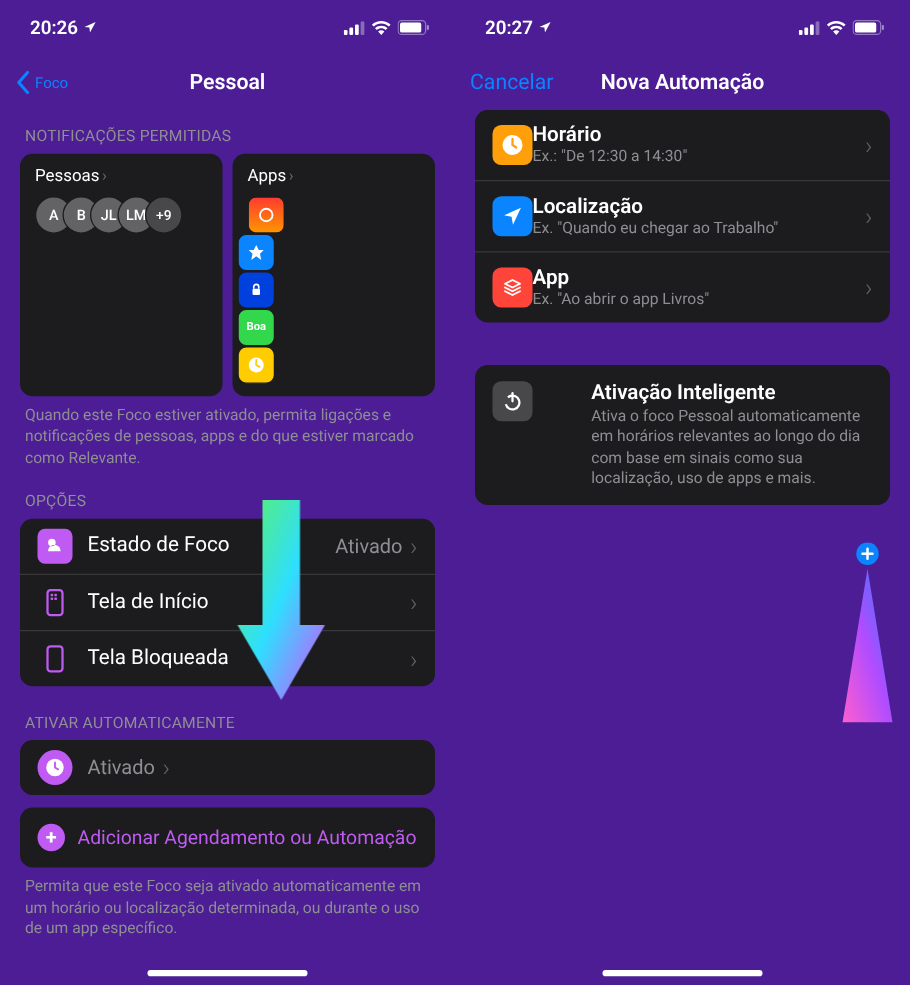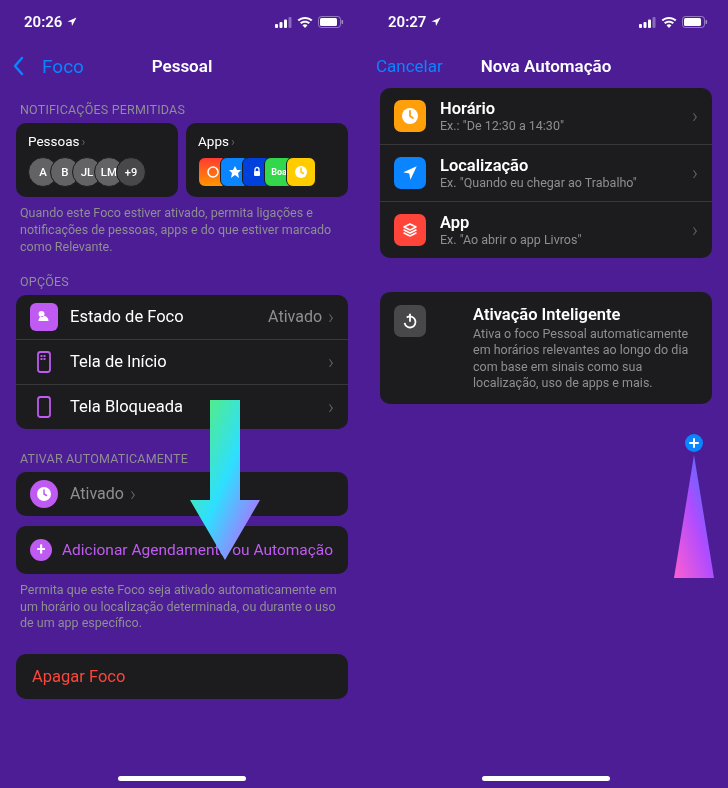--- a/index.html
+++ b/index.html
@@ -2,55 +2,55 @@
 <html><head>
 <meta charset="utf-8">
 <style>
 * { margin: 0; padding: 0; box-sizing: border-box; -webkit-font-smoothing: antialiased; }
 body { font-family: -apple-system, BlinkMacSystemFont, "Segoe UI", Roboto, Helvetica, Arial, sans-serif; background: #000; color: #fff; display: flex; width: 728px; height: 788px; overflow: hidden; }
 .screen { width: 364px; height: 788px; background: #4c1d95; position: relative; overflow: hidden; }
 .status-bar { height: 44px; display: flex; justify-content: space-between; align-items: center; padding: 0 20px 0 24px; font-size: 15px; font-weight: 600; }
 .status-left { display: flex; align-items: center; gap: 4px; }
 .status-right { display: flex; align-items: center; gap: 5px; }
 .nav-bar { height: 44px; display: flex; align-items: center; padding: 0 12px; position: relative; }
-.nav-back { color: #0a84ff; display: flex; align-items: center; gap: 18px; font-size: 19px; cursor: pointer; }
+.nav-back { color: #0a84ff; display: flex; align-items: center; gap: 4px; font-size: 12px; cursor: pointer; }
 .nav-cancel { color: #0a84ff; font-size: 17px; cursor: pointer; }
 .nav-title { position: absolute; left: 50%; transform: translateX(-50%); font-size: 17px; font-weight: 600; }
 .content { padding: 0 16px; overflow-y: auto; height: calc(788px - 88px - 22px); }
 .section-header { font-size: 12.5px; font-weight: 400; color: #8e8e93; text-transform: uppercase; padding: 14px 4px 6px 4px; letter-spacing: 0.2px; }
 .card { background: #1c1c1e; border-radius: 10px; overflow: hidden; }
 .card + .section-header { margin-top: 8px; }
 .split-card { display: flex; gap: 8px; }
 .split-card .half { flex: 1; background: #1c1c1e; border-radius: 10px; padding: 10px 12px; }
 .subhead { font-size: 13.5px; color: #fff; display: flex; align-items: center; gap: 2px; margin-bottom: 8px; }
 .mini-chev { color: #636366; font-size: 13px; }
 .avatar-row { display: flex; align-items: center; }
 .avatar { width: 30px; height: 30px; border-radius: 50%; background: #636366; color: #fff; font-size: 11.5px; font-weight: 500; display: flex; align-items: center; justify-content: center; border: 1.5px solid #1c1c1e; }
 .avatar + .avatar { margin-left: -8px; }
 .avatar.more { background: #48484a; font-size: 11px; }
-.appicon-row { display: flex; align-items: flex-start; }
+.appicon-row { display: flex; align-items: flex-start; flex-direction: column; }
 .appicon { width: 30px; height: 30px; border-radius: 7px; display: flex; align-items: center; justify-content: center; border: 1.5px solid #1c1c1e; }
 .appicon + .appicon { margin-left: -8px; }
 .footnote { font-size: 12.5px; color: #8e8e93; line-height: 1.35; padding: 8px 4px 4px 4px; }
 .row { display: flex; align-items: center; min-height: 44px; padding: 8px 14px; gap: 12px; border-top: 0.5px solid #38383a; cursor: pointer; }
 .card .row:first-child { border-top: none; }
 .row-icon { width: 28px; height: 28px; border-radius: 6px; display: flex; align-items: center; justify-content: center; flex-shrink: 0; }
 .row-icon.purple { background: #bf5af2; }
 .row-icon.phone { color: #bf5af2; }
 .row-main { flex: 1; display: flex; flex-direction: column; }
 .row-title { font-size: 16.5px; color: #fff; }
 .row-sub { font-size: 12.5px; color: #8e8e93; margin-top: 1px; }
 .row-trail { font-size: 16px; color: #8e8e93; display: flex; align-items: center; gap: 6px; }
 .chev { color: #636366; font-size: 20px; font-weight: 300; }
 .add-row { display: flex; align-items: center; gap: 10px; padding: 13px 14px; cursor: pointer; }
 .plus-circ { width: 22px; height: 22px; border-radius: 50%; background: #bf5af2; color: #fff; display: flex; align-items: center; justify-content: center; font-size: 16px; font-weight: 700; flex-shrink: 0; }
 .add-label { color: #bf5af2; font-size: 15.5px; }
 .delete-row { padding: 13px 16px; color: #ff453a; font-size: 16.5px; cursor: pointer; }
 .screen2-sub { text-align: center; font-size: 13.5px; color: #8e8e93; padding: 20px 8px 16px 8px; }
-.opt-row { display: flex; align-items: center; padding: 11px 14px; gap: 14px; border-top: 0.5px solid #38383a; cursor: pointer; }
+.opt-row { display: flex; align-items: center; padding: 11px 14px; border-top: 0.5px solid #38383a; cursor: pointer; }
 .card .opt-row:first-child { border-top: none; }
 .opt-icon { width: 32px; height: 32px; border-radius: 7px; display: flex; align-items: center; justify-content: center; flex-shrink: 0; }
 .opt-title { font-size: 16.5px; font-weight: 600; color: #fff; }
 .opt-sub { font-size: 12.5px; color: #8e8e93; margin-top: 0px; }
 .smart-row { display: flex; padding: 13px 14px; gap: 14px; }
 .smart-text { flex: 1; margin-left: 33px; }
 .smart-title { font-size: 16.5px; font-weight: 600; color: #fff; }
 .smart-desc { font-size: 12.5px; color: #8e8e93; margin-top: 2px; line-height: 1.3; }
 .home-ind { position: absolute; bottom: 7px; left: 50%; transform: translateX(-50%); width: 128px; height: 5px; background: #fff; border-radius: 3px; }
 .arrow-annot { position: absolute; pointer-events: none; }

